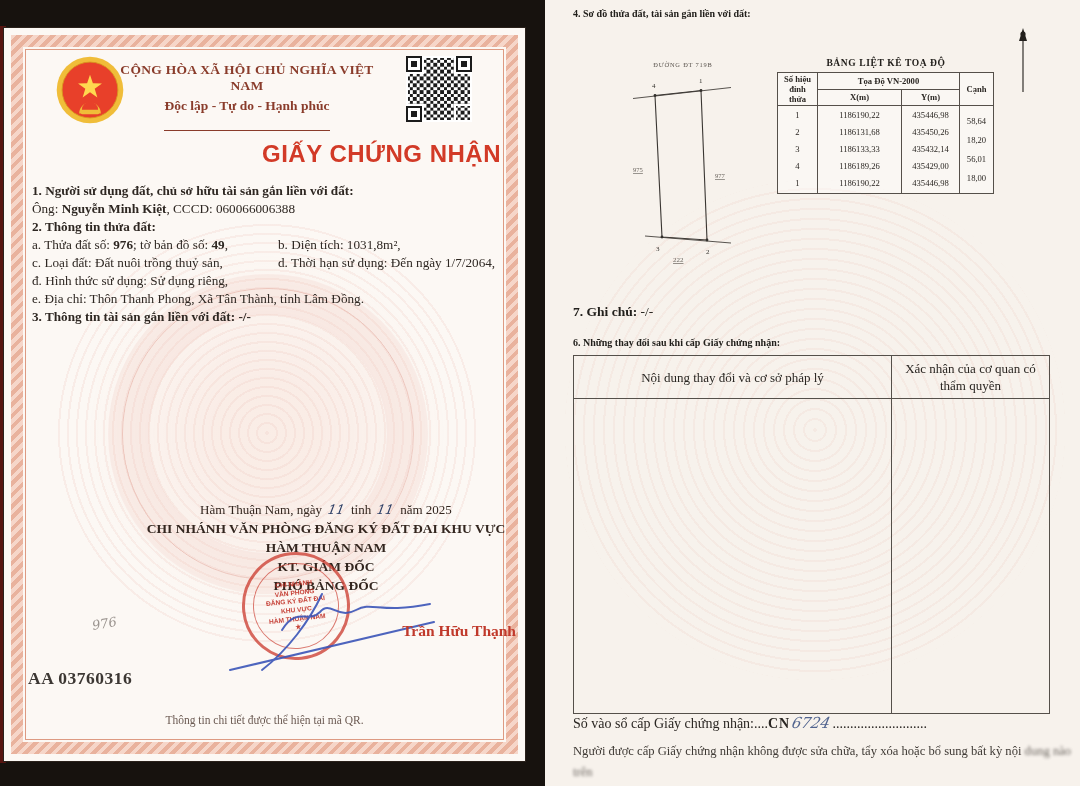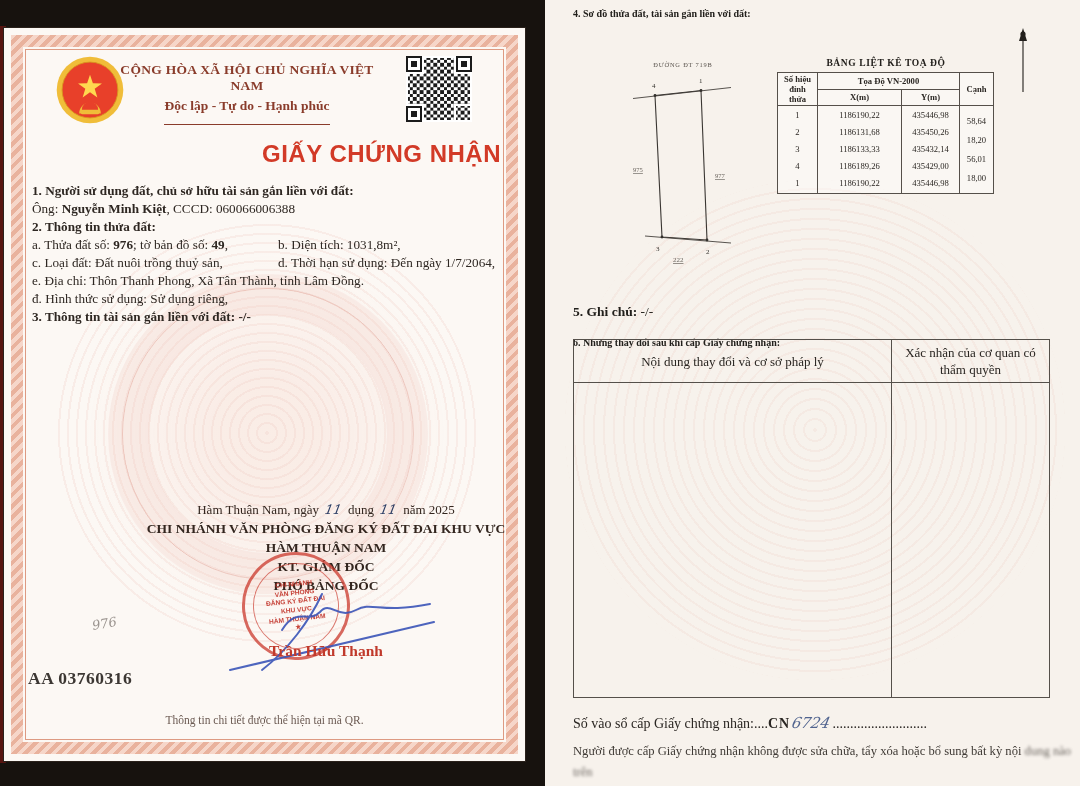--- a/index.html
+++ b/index.html
@@ -30,21 +30,21 @@
   .rosette2{
     position:absolute;left:118px;top:260px;width:290px;height:290px;border-radius:50%;
     border:1px solid rgba(216,130,112,.35);
     box-shadow:0 0 0 14px rgba(240,190,175,.18), inset 0 0 0 26px rgba(240,190,175,.18);
   }
   .emblem{position:absolute;left:50px;top:26px;width:72px;height:72px;}
   .qr{position:absolute;left:402px;top:28px;width:66px;height:66px;}
   .nat-header{position:absolute;left:100px;top:34px;width:286px;text-align:center;color:#8a3c2b;}
   .nat-country{font-size:13.5px;font-weight:bold;letter-spacing:.3px;}
   .nat-motto{display:inline-block;font-size:13.5px;font-weight:bold;margin-top:4px;
-    padding-bottom:10px;border-bottom:1.3px solid #8a3c2b;}
+    padding-bottom:16px;border-bottom:1.3px solid #8a3c2b;}
   .cert-title{position:absolute;left:24px;top:112px;width:473px;text-align:right;color:#d23a27;
     font-family:"Liberation Sans",sans-serif;font-weight:bold;font-size:24px;letter-spacing:.5px;}
   .cert-subtitle{position:absolute;left:22px;top:139px;width:477px;text-align:center;color:#d23a27;
     font-family:"Liberation Sans",sans-serif;font-weight:bold;font-size:14.6px;}
   .cert-body{position:absolute;left:28px;top:154px;width:466px;font-size:13.2px;color:#2e2722;line-height:18px;}
   .cert-body .bold{font-weight:bold;}
   .brow{display:flex;}
   .brow .col-a{width:246px;}
   .sign-block{position:absolute;left:132px;top:474px;width:380px;text-align:center;color:#33261f;}
   .sign-date{font-size:13px;}
@@ -56,21 +56,21 @@
     border:3px solid rgba(201,52,40,.8);transform:rotate(-6deg);opacity:.92;
     display:flex;align-items:center;justify-content:center;text-align:center;
   }
   .seal-inner{
     width:84px;height:84px;border-radius:50%;border:1px solid rgba(201,52,40,.7);
     display:flex;flex-direction:column;align-items:center;justify-content:center;
     color:#c2342a;font-size:6.6px;font-weight:bold;line-height:1.3;
     font-family:"Liberation Sans",sans-serif;
   }
   .signature-svg{position:absolute;left:218px;top:552px;width:222px;height:100px;}
-  .signer-name{position:absolute;left:132px;top:614px;width:380px;text-align:center;
+  .signer-name{position:absolute;left:132px;top:594px;width:380px;text-align:right;
     color:#c0392b;font-weight:bold;font-size:15.5px;}
   .pencil-note{position:absolute;left:88px;top:588px;color:#9a938e;font-size:13px;
     font-style:italic;transform:rotate(-10deg);font-family:"DejaVu Serif",serif;}
   .serial{position:absolute;left:24px;top:640px;font-size:17.5px;font-weight:bold;
     color:#3c3733;letter-spacing:.5px;}
   .left-footer{position:absolute;left:24px;top:686px;width:473px;text-align:center;
     font-size:11.5px;color:#6b5a52;}
   
   .right-page{
     position:absolute;left:545px;top:0;width:535px;height:786px;
@@ -90,21 +90,21 @@
   .coord-title{font-size:9.5px;font-weight:bold;text-align:center;letter-spacing:.6px;
     color:#23201c;margin-bottom:4px;}
   table.coord{border-collapse:collapse;width:216px;table-layout:fixed;margin-left:2px;
     font-size:8.6px;color:#2a2622;background:rgba(255,255,255,.4);border-radius:6px;}
   table.coord th,table.coord td{border:1px solid #55504a;padding:1px 2px;text-align:center;}
   table.coord th{font-weight:bold;}
   .stack div{height:17px;line-height:17px;}
   .edge-stack{display:flex;flex-direction:column;justify-content:space-evenly;height:85px;}
   .s5-line{position:absolute;left:28px;top:304px;font-size:13.5px;color:#22201c;}
   .s6-title{position:absolute;left:28px;top:337px;}
-  table.changes{position:absolute;left:28px;top:339px;border-collapse:collapse;width:477px;
+  table.changes{position:absolute;left:28px;top:355px;border-collapse:collapse;width:477px;
     font-size:13px;color:#2a2622;}
   table.changes th,table.changes td{border:1.2px solid #55504a;}
   table.changes th{font-weight:normal;padding:4px 6px;text-align:center;line-height:17px;}
   .ch-col1{width:305px;}
   .ch-body-row td{height:312px;}
   .book-entry{position:absolute;left:28px;top:714px;font-size:14px;color:#2a2622;}
   .book-entry .cn{font-weight:bold;letter-spacing:1px;}
   .hw-blue{display:inline-block;font-style:italic;color:#51648f;transform:skewX(-12deg);
     font-family:"DejaVu Serif",serif;font-size:15px;margin:0 2px;}
   .rp-footer{position:absolute;left:28px;top:741px;width:500px;font-size:12.6px;
@@ -165,30 +165,30 @@
     <div><span>Ông: </span><span class="bold">Nguyễn Minh Kiệt</span><span>, CCCD: 060066006388</span></div>
     <div class="bold">2. Thông tin thửa đất:</div>
     <div class="brow">
       <div class="col-a"><span>a. Thửa đất số: </span><span class="bold">976</span><span>; tờ bản đồ số: </span><span class="bold">49</span><span>,</span></div>
       <div>b. Diện tích: 1031,8m²,</div>
     </div>
     <div class="brow">
       <div class="col-a">c. Loại đất: Đất nuôi trồng thuỷ sản,</div>
       <div>d. Thời hạn sử dụng: Đến ngày 1/7/2064,</div>
     </div>
+    <div>đ. Hình thức sử dụng: Sử dụng riêng,</div>
     <div>e. Địa chỉ: Thôn Thanh Phong, Xã Tân Thành, tỉnh Lâm Đồng.</div>
-    <div>đ. Hình thức sử dụng: Sử dụng riêng,</div>
     <div class="bold">3. Thông tin tài sản gắn liền với đất: -/-</div>
   </div>
 
   <div class="sign-block">
     <div class="sign-date">
       <span>Hàm Thuận Nam, ngày</span>
       <span class="hw">11</span>
-      <span>dụng</span>
+      <span>tỉnh</span>
       <span class="hw">11</span>
       <span>năm 2025</span>
     </div>
     <div class="sign-org">CHI NHÁNH VĂN PHÒNG ĐĂNG KÝ ĐẤT ĐAI KHU VỰC</div>
     <div class="sign-org">HÀM THUẬN NAM</div>
     <div class="sign-org">KT. GIÁM ĐỐC</div>
     <div class="sign-org">PHÓ BẢNG ĐỐC</div>
   </div>
 
   <div class="seal">
@@ -292,21 +292,21 @@
             <div>18,20</div>
             <div>56,01</div>
             <div>18,00</div>
           </div>
         </td>
       </tr>
     </tbody>
       </table>
   </div>
 
-  <div class="s5-line"><span style="font-weight:bold">5. Ghi chú:</span><span> -/-</span></div>
+  <div class="s5-line"><span style="font-weight:bold">7. Ghi chú:</span><span> -/-</span></div>
 
   <div class="rp-label s6-title">6. Những thay đổi sau khi cấp Giấy chứng nhận:</div>
 
   <table class="changes">
     <tbody>
         <tr>
       <th class="ch-col1">Nội dung thay đổi và cơ sở pháp lý</th>
       <th>Xác nhận của cơ quan có thẩm quyền</th>
     </tr>
     <tr class="ch-body-row">

